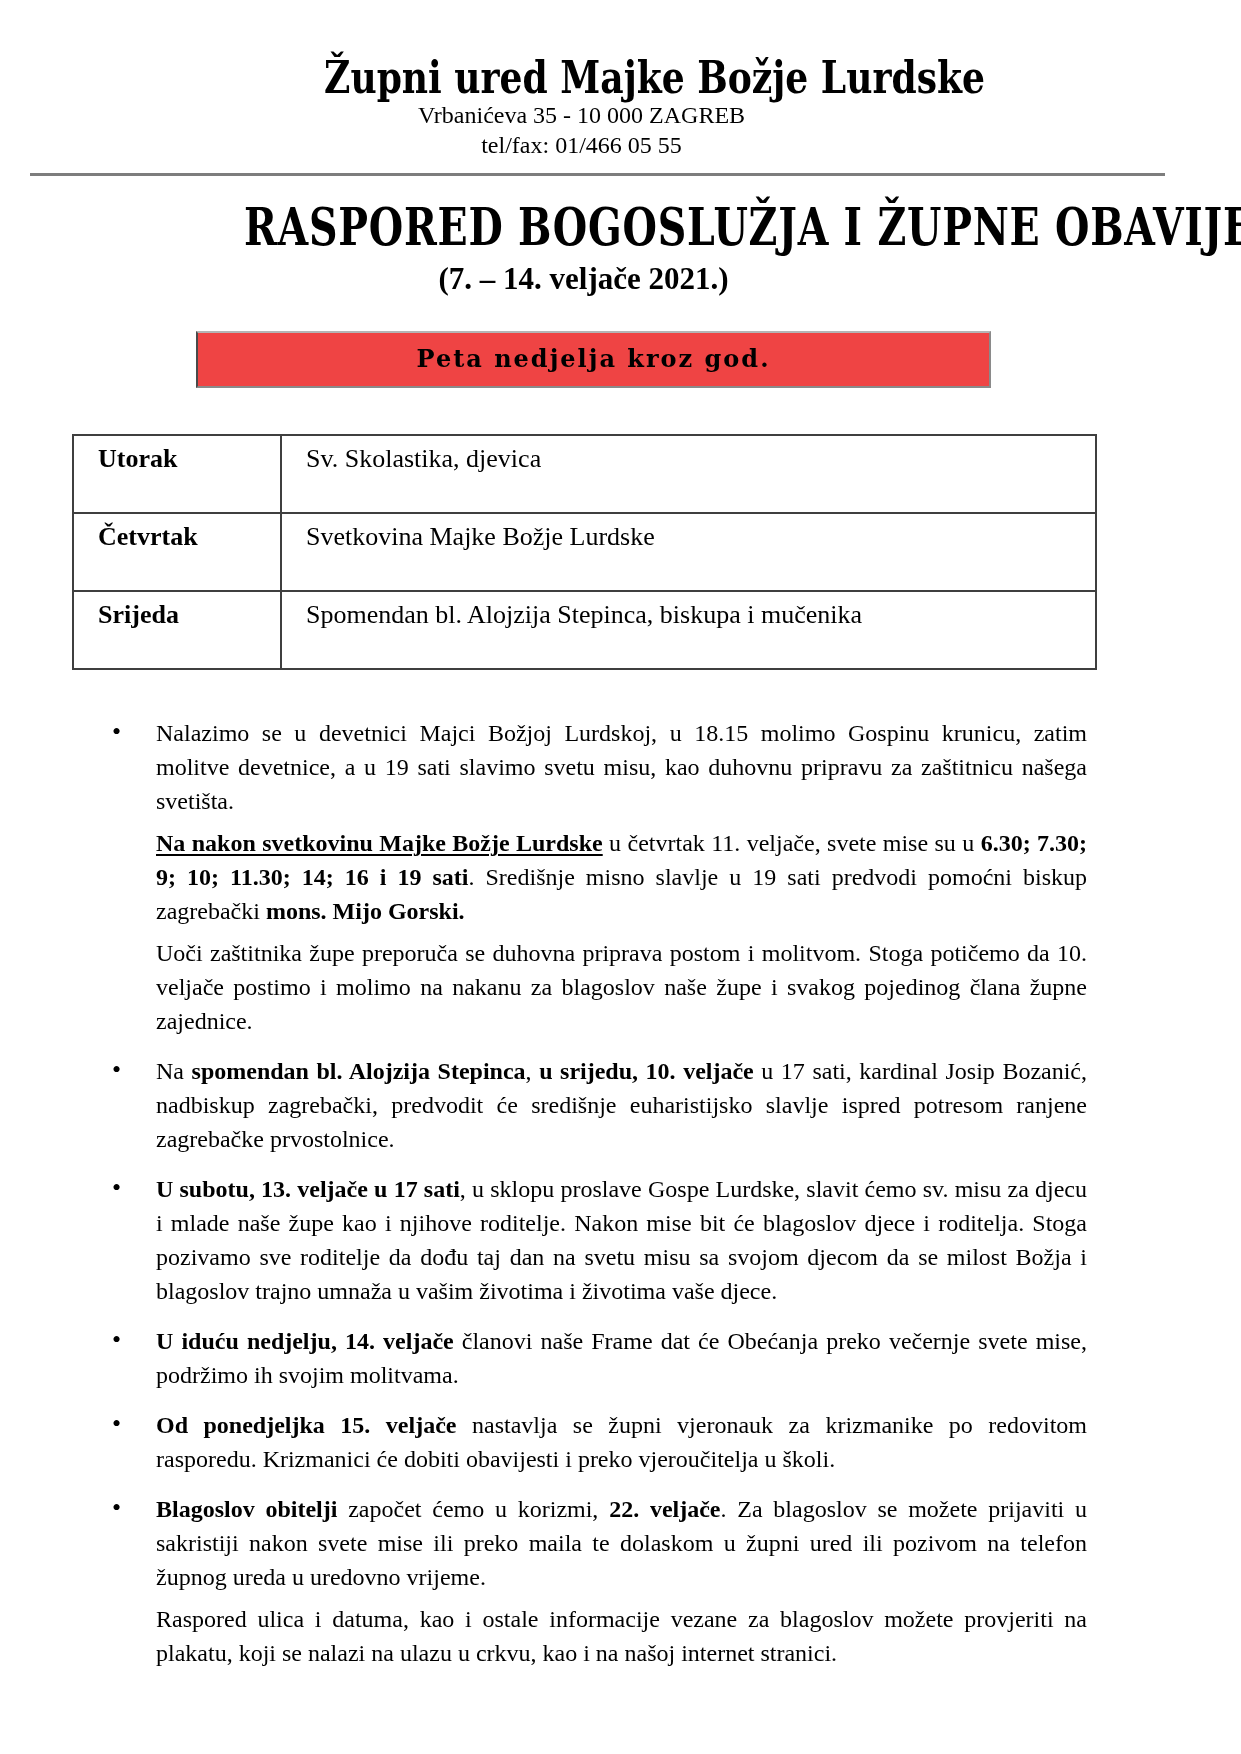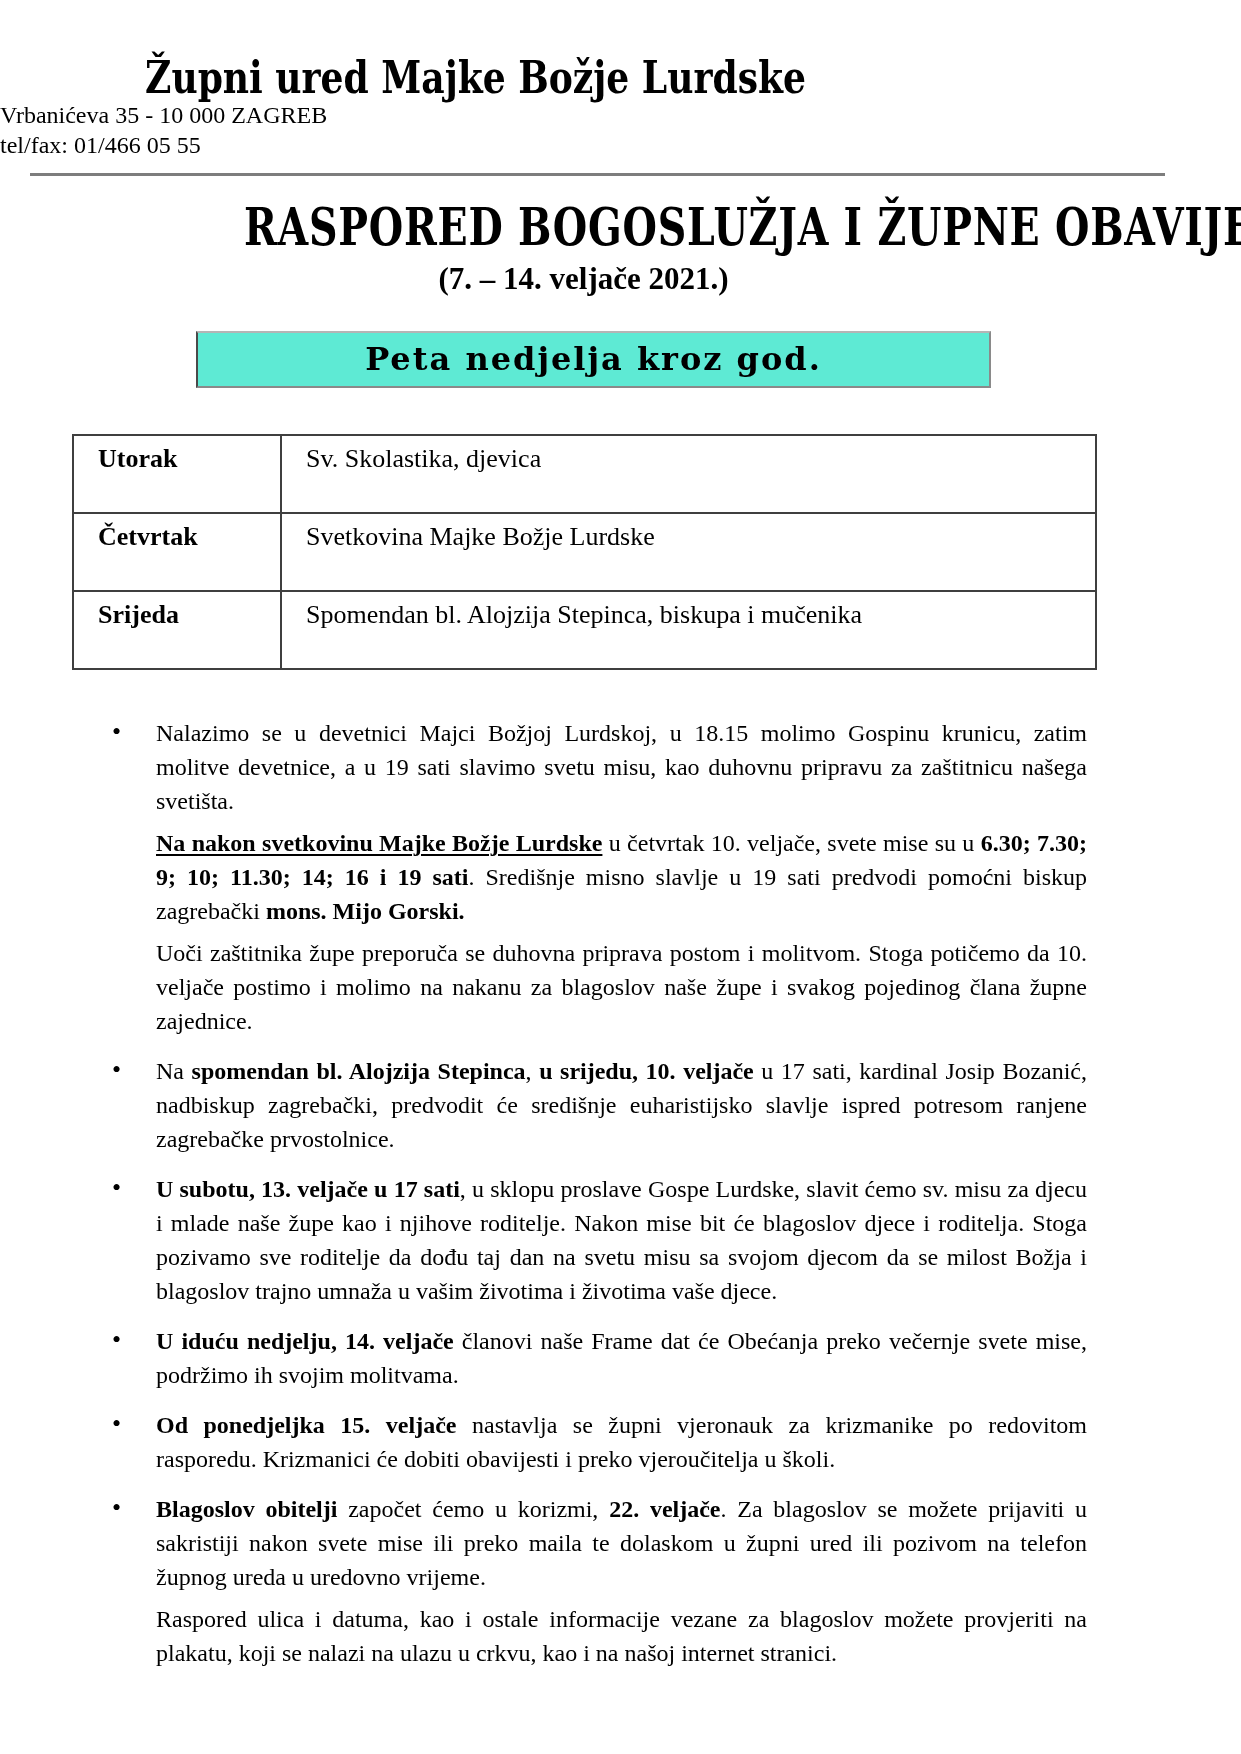--- a/index.html
+++ b/index.html
@@ -2,36 +2,36 @@
 <html lang="hr"><head>
 <meta charset="utf-8">
 <style>
   html,body{margin:0;padding:0;background:#fff;}
   .page{
     width:1241px;height:1754px;background:#ffffff;color:#000;
     font-family:"Liberation Serif", serif;position:relative;box-sizing:border-box;
     overflow:hidden;
   }
   
-  .letterhead{padding:56px 78px 0 0;text-align:left;}
+  .letterhead{padding:56px 78px 0 0;text-align:center;}
   .org-name{display:inline-block;font-weight:bold;font-size:44px;line-height:1.0;
     transform:scaleX(.82);transform-origin:100% 50%;white-space:nowrap;
     font-family:"DejaVu Serif", serif;}
   .addr,.telfax{font-weight:normal;font-size:24px;line-height:1.15;margin-top:2px;}
   .rule{margin:14px 76px 0 30px;border-top:3px solid #7d7d7d;height:0;}
   
   .title-wrap{width:1023px;margin:22px 0 0 72px;text-align:center;}
   .doc-title{display:inline-block;font-weight:bold;font-size:52px;line-height:1.1;
     transform:scaleX(.76);transform-origin:center;white-space:nowrap;letter-spacing:1px;
     font-family:"DejaVu Serif", serif;}
   .doc-subtitle{font-weight:bold;font-size:31px;margin-top:6px;font-family:"Liberation Serif", serif;}
   
   .banner{box-sizing:border-box;width:795px;height:57px;margin:34px 0 0 196px;
-    background:#5eead4;border:2px solid #8a8a8a;border-left-color:#4a4a4a;border-top-color:#b5b5b5;
-    text-align:center;font-family:"DejaVu Serif", serif;font-weight:bold;font-size:32px;
+    background:#ef4444;border:2px solid #8a8a8a;border-left-color:#4a4a4a;border-top-color:#b5b5b5;
+    text-align:center;font-family:"DejaVu Serif", serif;font-weight:bold;font-size:24px;
     line-height:52px;letter-spacing:2px;}
   
   table.schedule{margin:46px 0 0 72px;border-collapse:collapse;table-layout:fixed;}
   table.schedule td{border:2px solid #3f3f3f;vertical-align:top;padding:8px 24px;
     font-size:26px;height:78px;box-sizing:border-box;}
   td.day{width:208px;font-weight:bold;}
   td.event{width:815px;}
   
   ul.ann{list-style:none;margin:46px 146px 0 110px;padding:0;}
   ul.ann li{position:relative;padding-left:38px;margin:0 0 16px 0;
@@ -75,21 +75,21 @@
         <td class="day">Srijeda</td>
         <td class="event">Spomendan bl. Alojzija Stepinca, biskupa i mučenika</td>
       </tr>
     </tbody>
   </table>
 
   <ul class="ann">
       <li>
         <span class="marker">•</span>
         <div class="para"><span>Nalazimo se u devetnici Majci Božjoj Lurdskoj, u 18.15 molimo Gospinu krunicu, zatim molitve devetnice, a u 19 sati slavimo svetu misu, kao duhovnu pripravu za zaštitnicu našega svetišta.</span></div>
-        <div class="para"><span class="b u">Na nakon svetkovinu  Majke Božje Lurdske</span><span>  u četvrtak 10. veljače, svete mise su u </span><span class="b">6.30; 7.30; 9; 10; 11.30; 14; 16 i 19 sati</span><span>. Središnje misno slavlje u 19 sati predvodi pomoćni biskup zagrebački </span><span class="b">mons. Mijo Gorski.</span></div>
+        <div class="para"><span class="b u">Na nakon svetkovinu  Majke Božje Lurdske</span><span>  u četvrtak 11. veljače, svete mise su u </span><span class="b">6.30; 7.30; 9; 10; 11.30; 14; 16 i 19 sati</span><span>. Središnje misno slavlje u 19 sati predvodi pomoćni biskup zagrebački </span><span class="b">mons. Mijo Gorski.</span></div>
         <div class="para"><span>Uoči zaštitnika župe preporuča se duhovna priprava postom i molitvom. Stoga potičemo da 10. veljače postimo i molimo na nakanu za blagoslov naše župe i svakog pojedinog člana župne zajednice.</span></div>
       </li>
       <li>
         <span class="marker">•</span>
         <div class="para"><span>Na </span><span class="b">spomendan bl. Alojzija Stepinca</span><span>, </span><span class="b">u srijedu, 10. veljače</span><span> u 17 sati, kardinal Josip Bozanić, nadbiskup zagrebački, predvodit će središnje euharistijsko slavlje ispred potresom ranjene zagrebačke prvostolnice.</span></div>
       </li>
       <li>
         <span class="marker">•</span>
         <div class="para"><span class="b">U subotu, 13. veljače u 17 sati</span><span>, u sklopu proslave Gospe Lurdske, slavit ćemo sv. misu za djecu i mlade naše župe kao i njihove roditelje. Nakon mise bit će blagoslov djece i roditelja. Stoga pozivamo sve roditelje da dođu taj dan na svetu misu sa svojom djecom da se milost Božja i blagoslov trajno umnaža u vašim životima i životima vaše djece.</span></div>
       </li>

